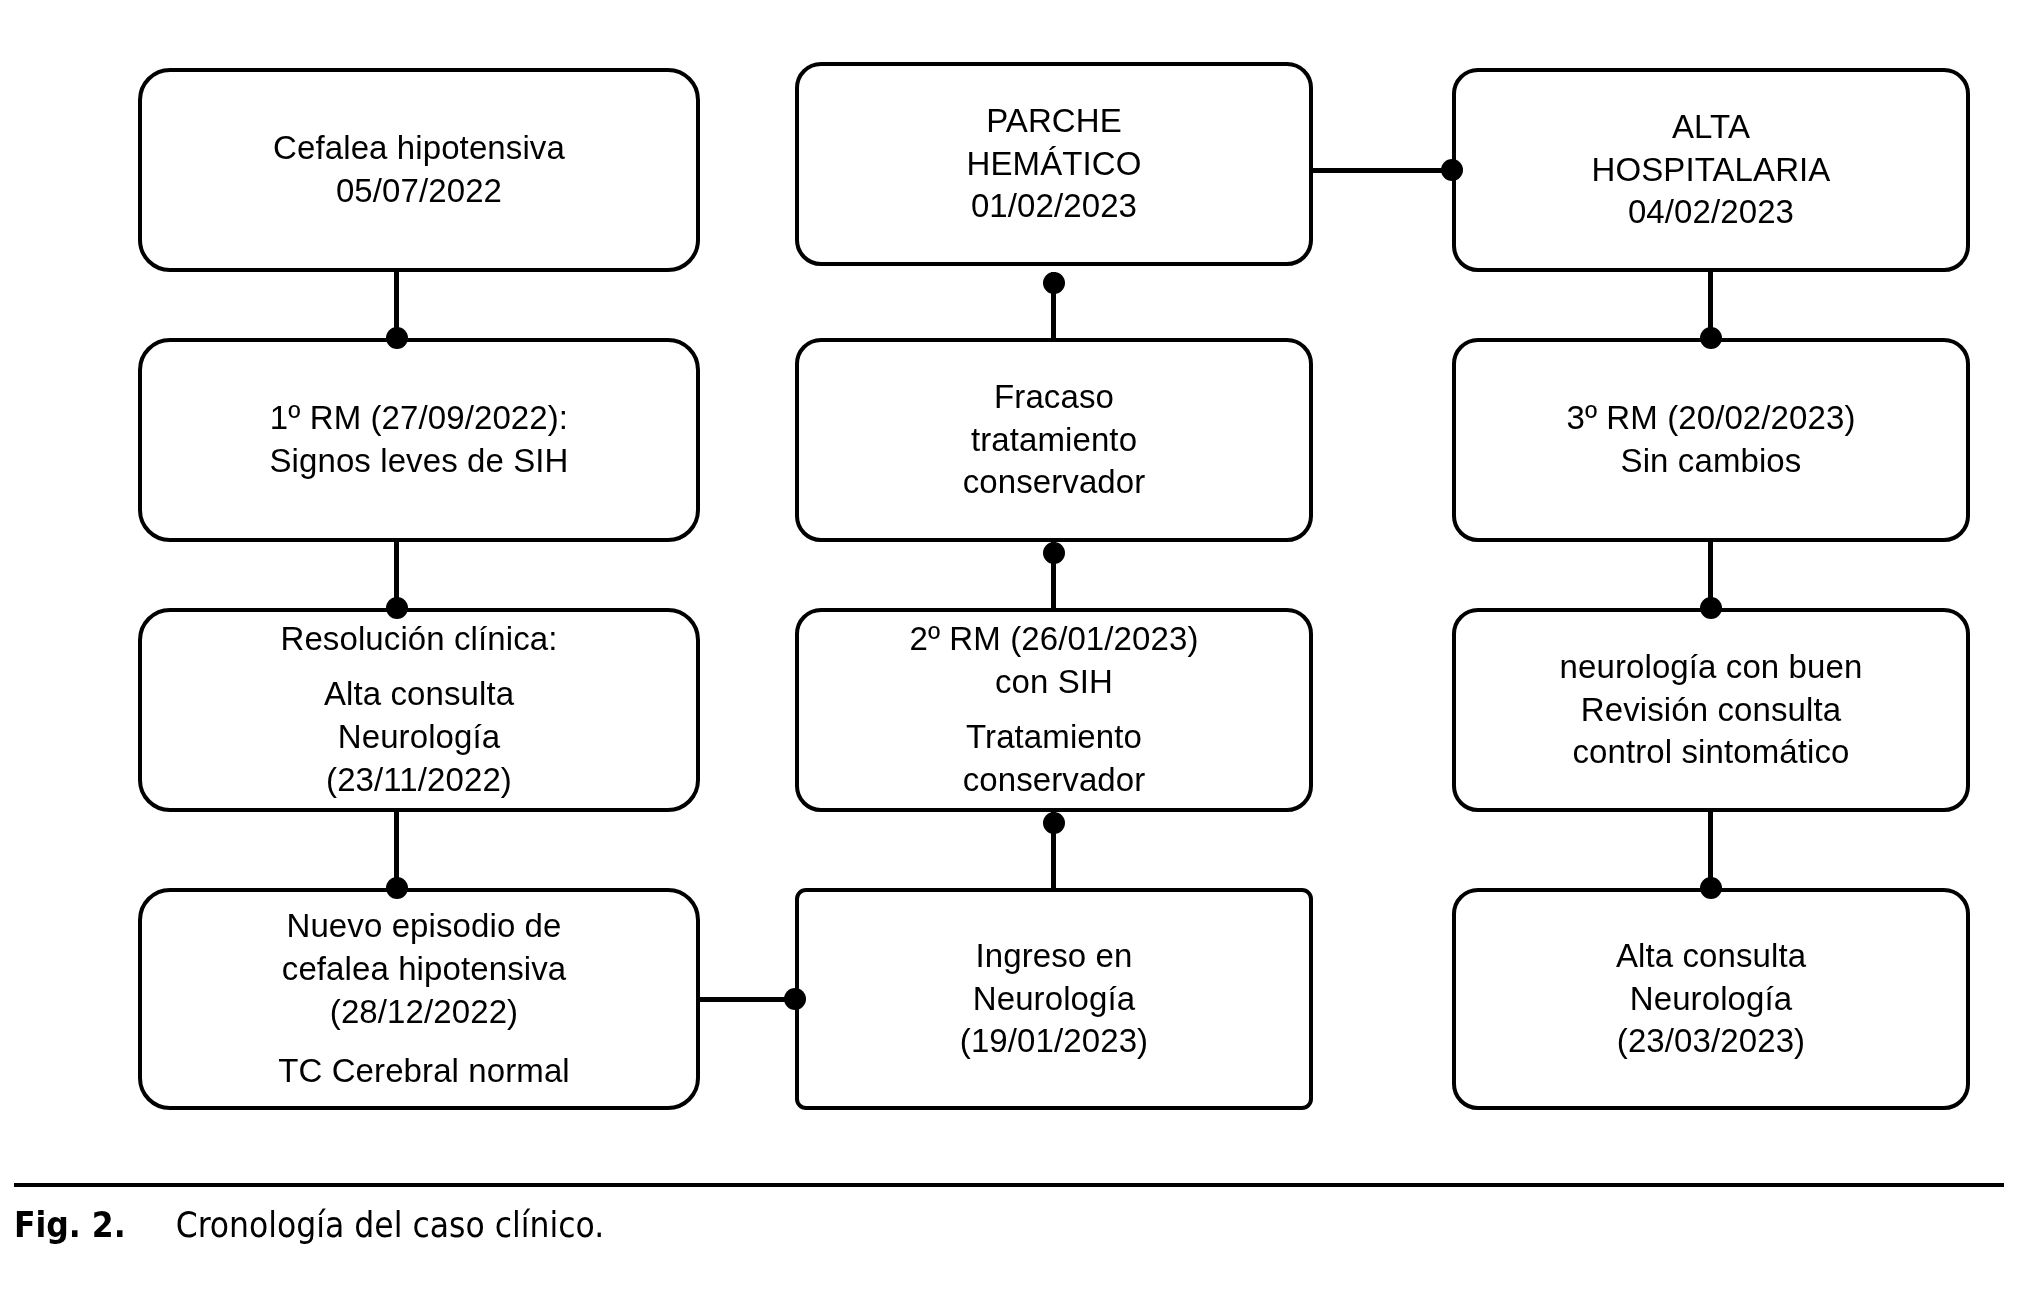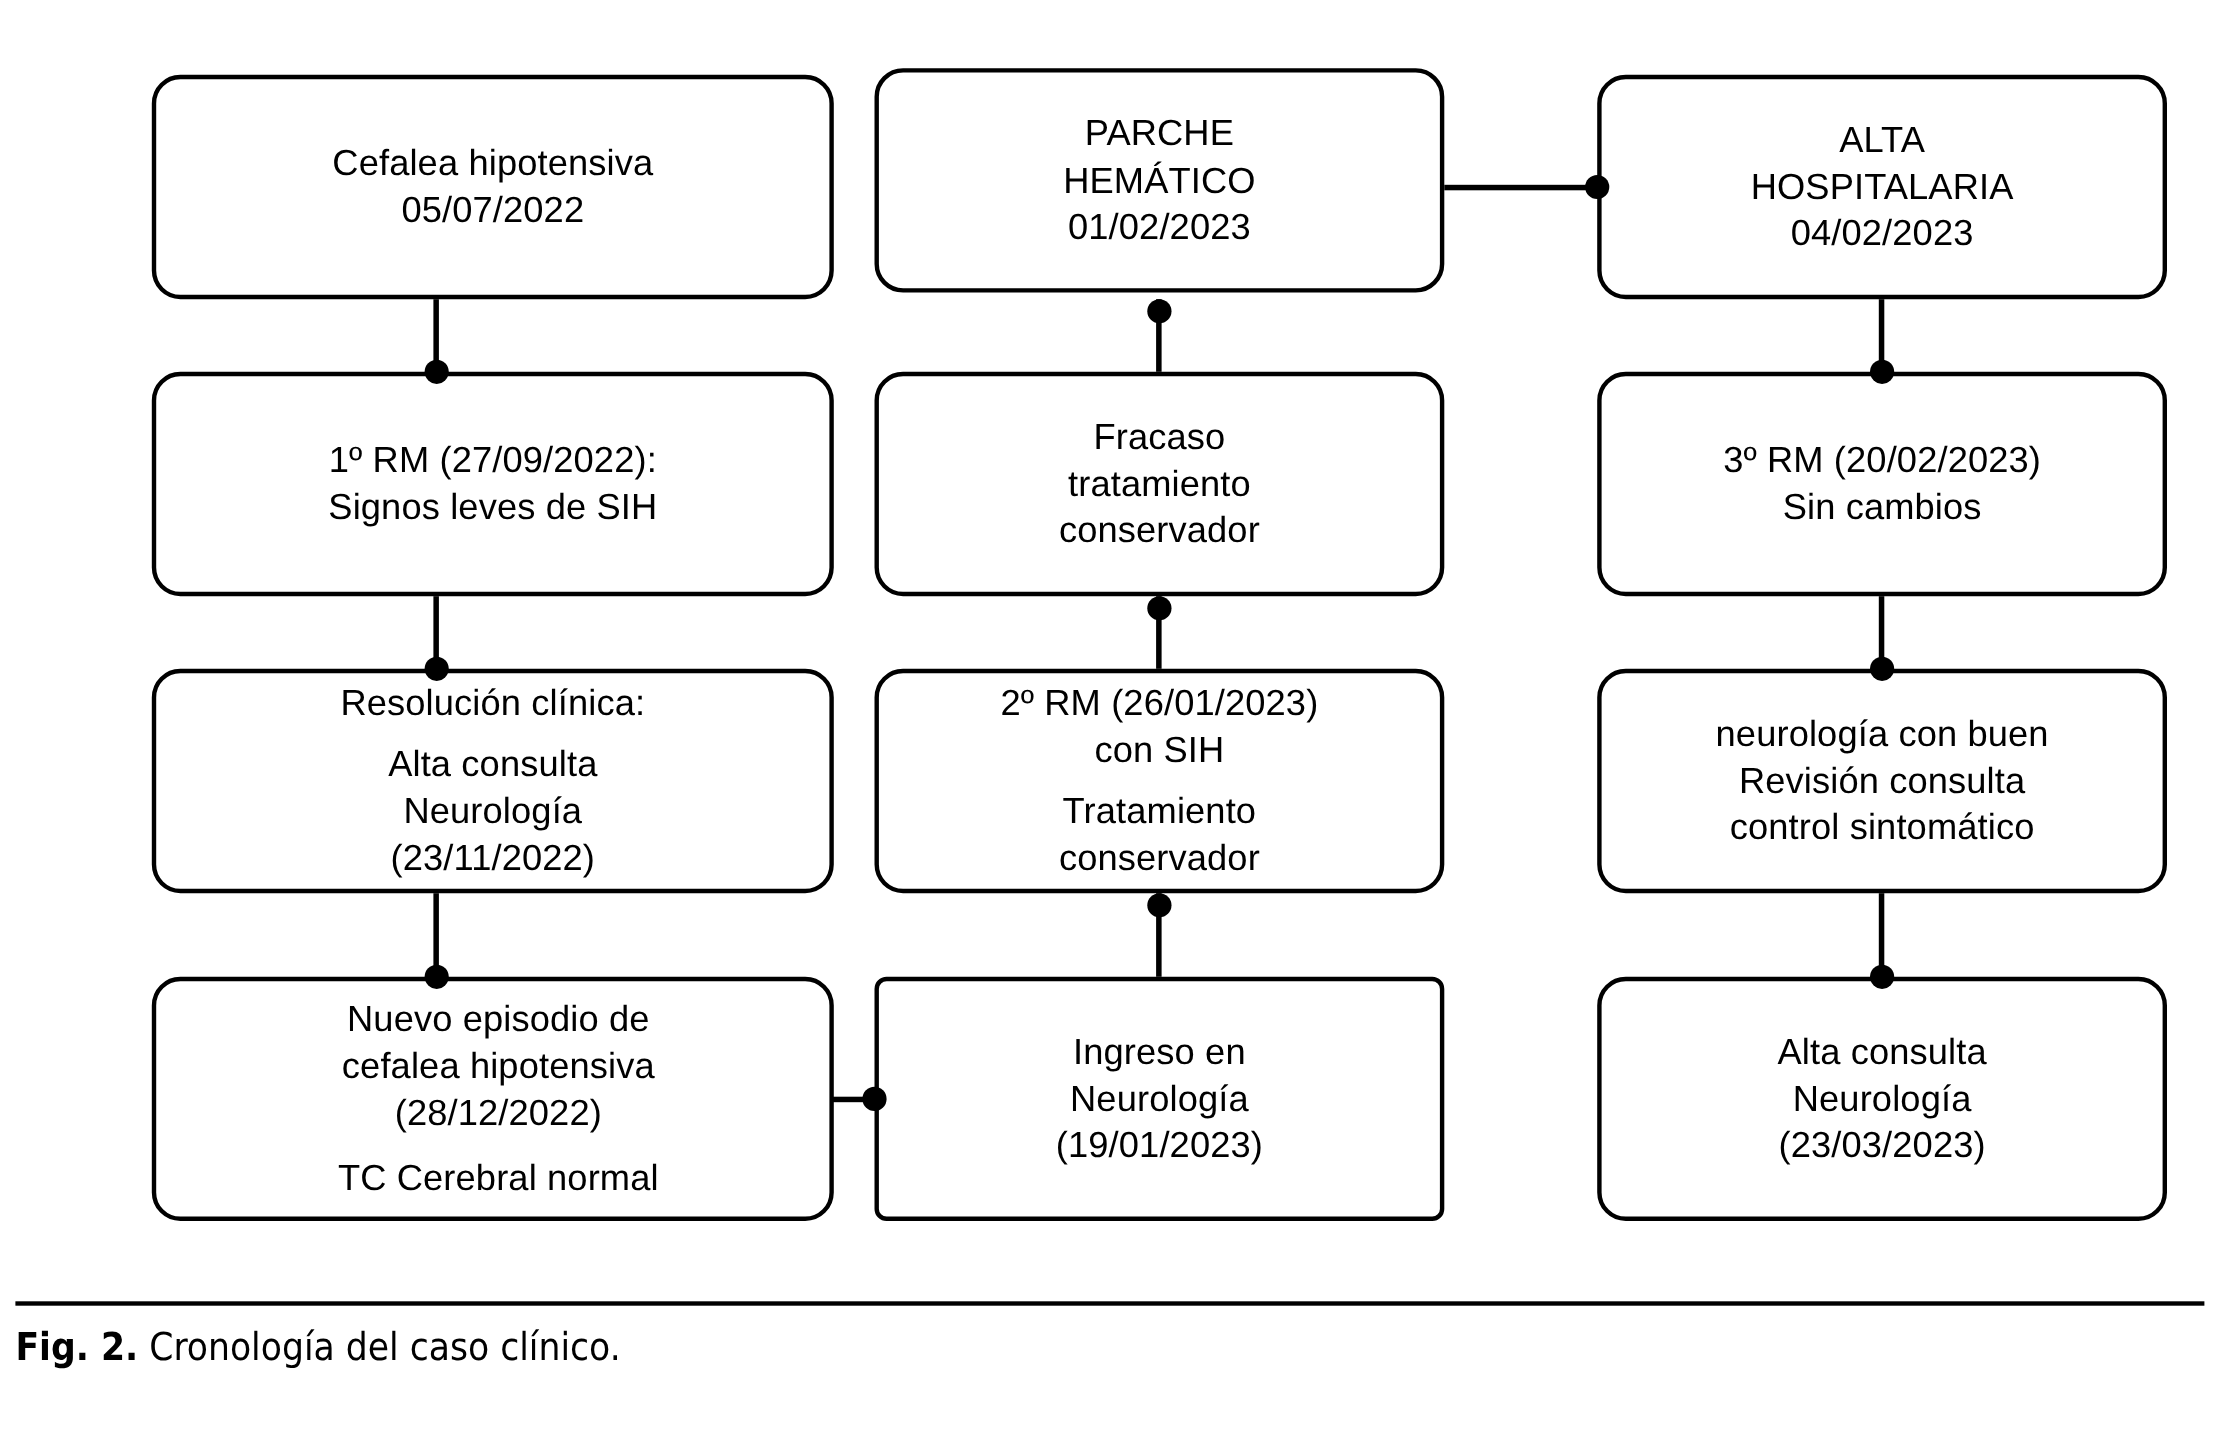--- a/index.html
+++ b/index.html
@@ -48,21 +48,21 @@
     font-size: 33px;
     line-height: 1.30;
     letter-spacing: 0.1px;
     padding: 6px 14px;
     z-index: 2;
   }
   .node .ln { display: block; white-space: nowrap; }
   .node .gap { height: 16px; }
 
   
-  .col-1 { left: 138px;  width: 620px; }
+  .col-1 { left: 138px;  width: 562px; border-radius: 32px; }
   .col-2 { left: 795px;  width: 518px; }
   .col-3 { left: 1452px; width: 518px; }
 
   
   .n-r1c1 { top: 68px;  height: 204px; }
   .n-r2c1 { top: 338px; height: 204px; }
   .n-r3c1 { top: 608px; height: 204px; }
   .n-r4c1 { top: 888px; height: 222px; padding-left: 24px; }
 
   .n-r1c2 { top: 62px;  height: 204px; }
@@ -113,20 +113,21 @@
     font-size: 35px;
     line-height: 1.35;
     font-family: "DejaVu Sans Condensed", "Liberation Sans", sans-serif;
     white-space: nowrap;
   }
   .caption .cap-label {
     font-weight: bold;
   }
   .caption .cap-text {
     font-weight: normal;
+    margin-left: 40px;
   }
 </style>
 </head>
 <body>
 
 <div id="figure-root">
 
   <div class="flow-canvas">
 
     <div class="node col-1 n-r1c1">

